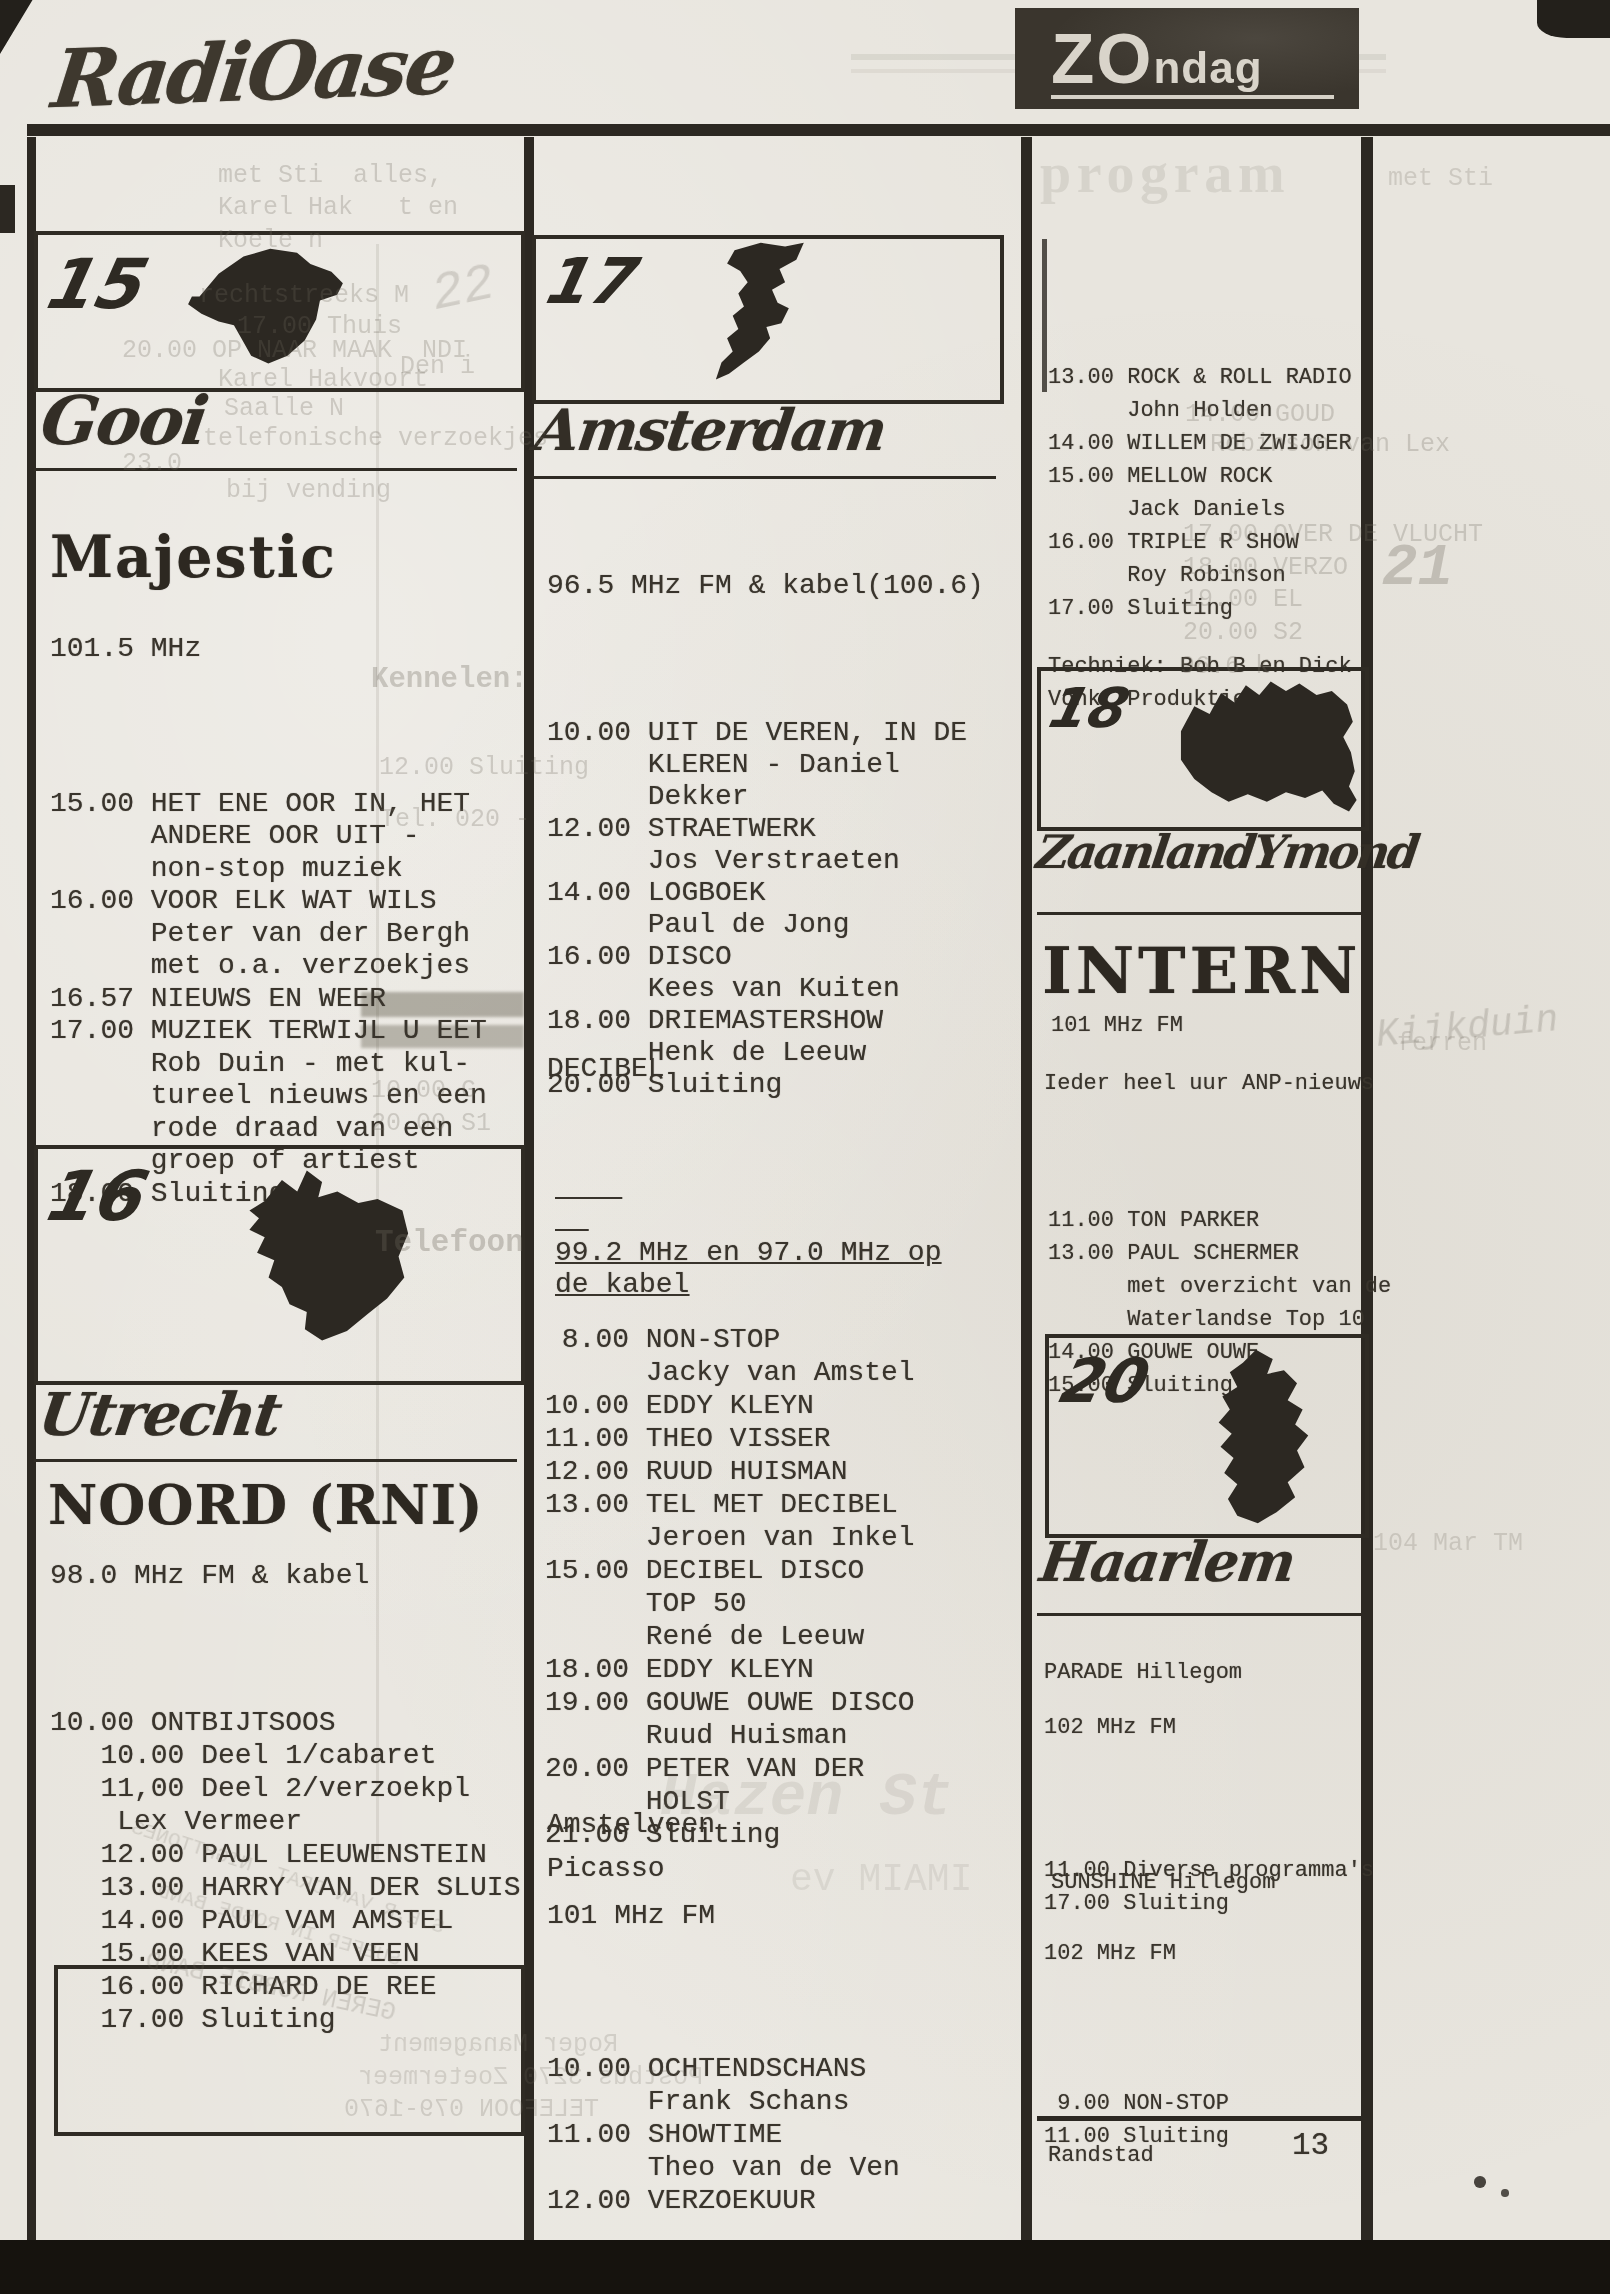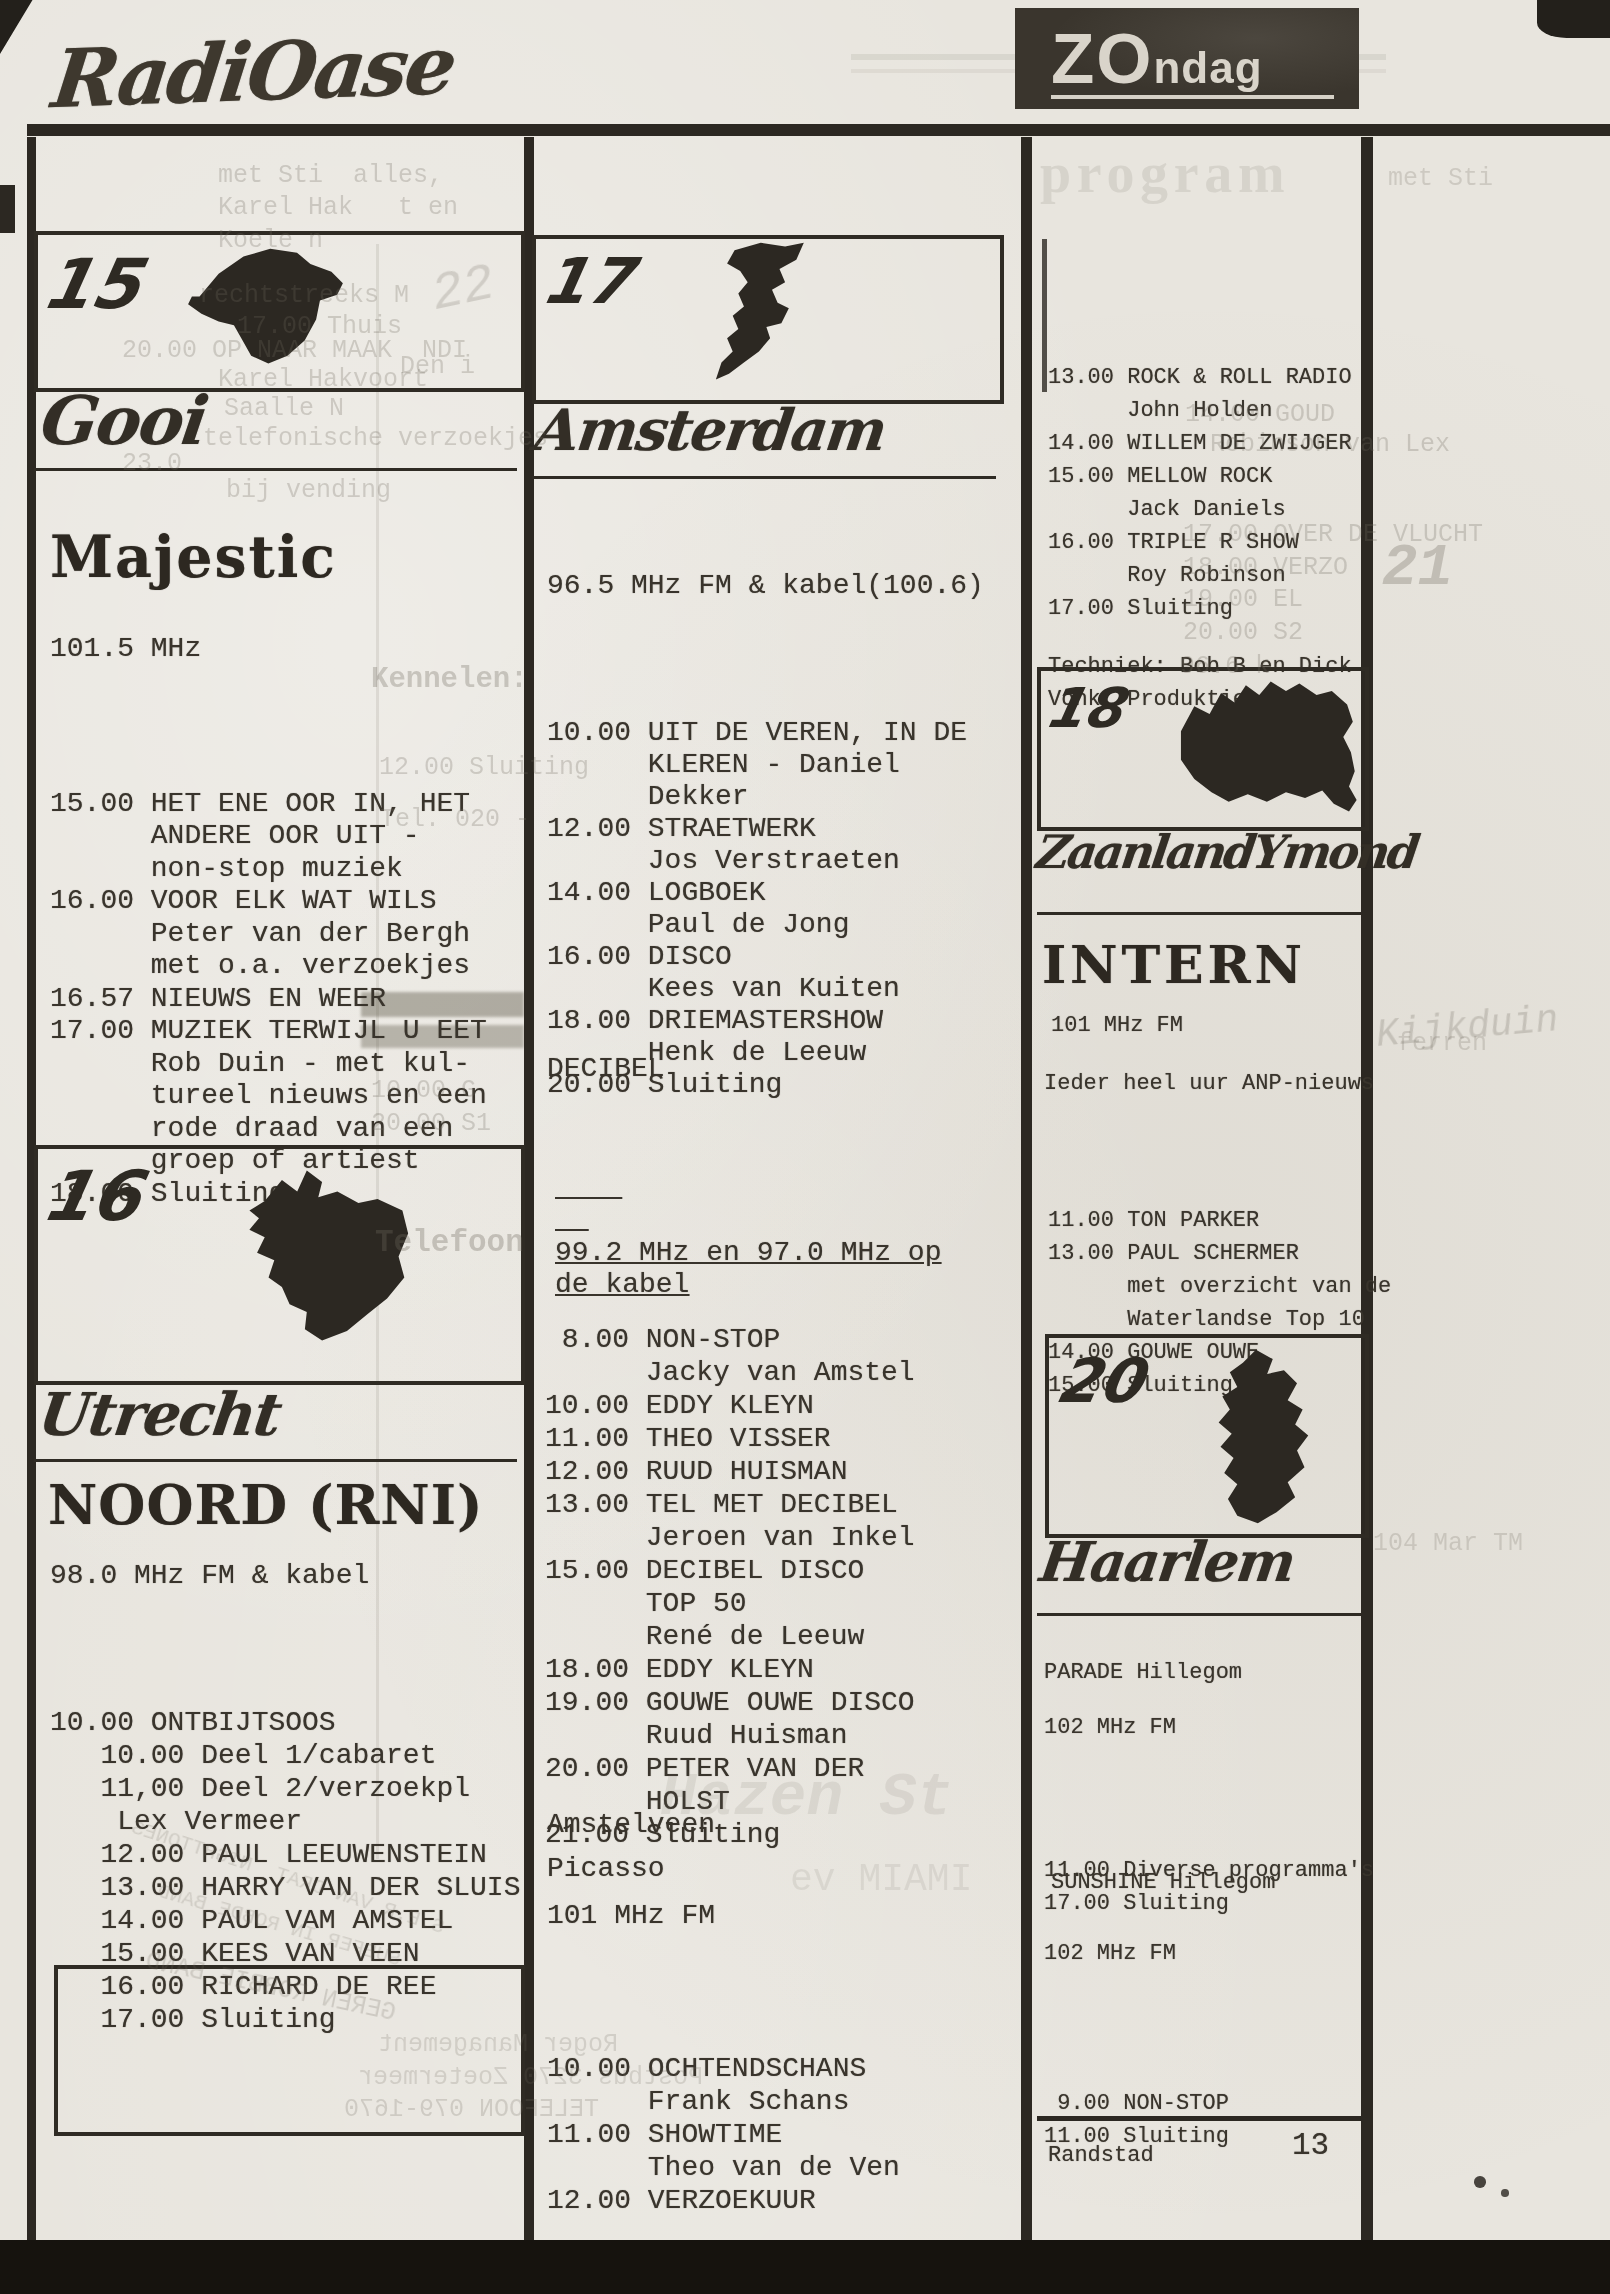--- a/index.html
+++ b/index.html
@@ -59,21 +59,21 @@
   .sb-zaanland{left:1037px;top:828px;width:324px;height:84px;}
   .sb-zaanland .script-text{font-size:46px;letter-spacing:-2.9px;}
   .sb-haarlem{left:1037px;top:1533px;width:324px;height:80px;}
   .sb-haarlem .script-text{font-size:55px;padding-left:3.8px;}
 
   .slab{position:absolute;font-family:"DejaVu Serif",serif;font-weight:bold;color:#2d2821;
     letter-spacing:1.9px;line-height:1;text-shadow:0 0 1px rgba(45,40,33,.6);}
   .h-majestic{left:50px;top:528px;font-size:57px;}
   .h-noord{left:48px;top:1478px;font-size:54px;letter-spacing:1px;}
   .h-capital{left:547px;top:489px;font-size:59px;letter-spacing:7.6px;}
-  .h-intern{left:1042px;top:939px;font-size:52px;letter-spacing:3.8px;}
+  .h-intern{left:1042px;top:939px;font-size:64px;letter-spacing:3.8px;}
 
   .tw{position:absolute;font-family:"Liberation Mono",monospace;font-size:28px;line-height:32.5px;
     color:#39342c;white-space:pre;text-shadow:0 0 1px rgba(57,52,44,.55);}
   .tw-sm{font-size:22px;line-height:33px;}
   .tw-line{white-space:pre;}
   .lh33 .tw-line{line-height:32px;}
   .lh34 .tw-line{line-height:32.5px;}
   .lh35 .tw-line{line-height:33px;}
 
   .freq-majestic{left:50px;top:633px;}

